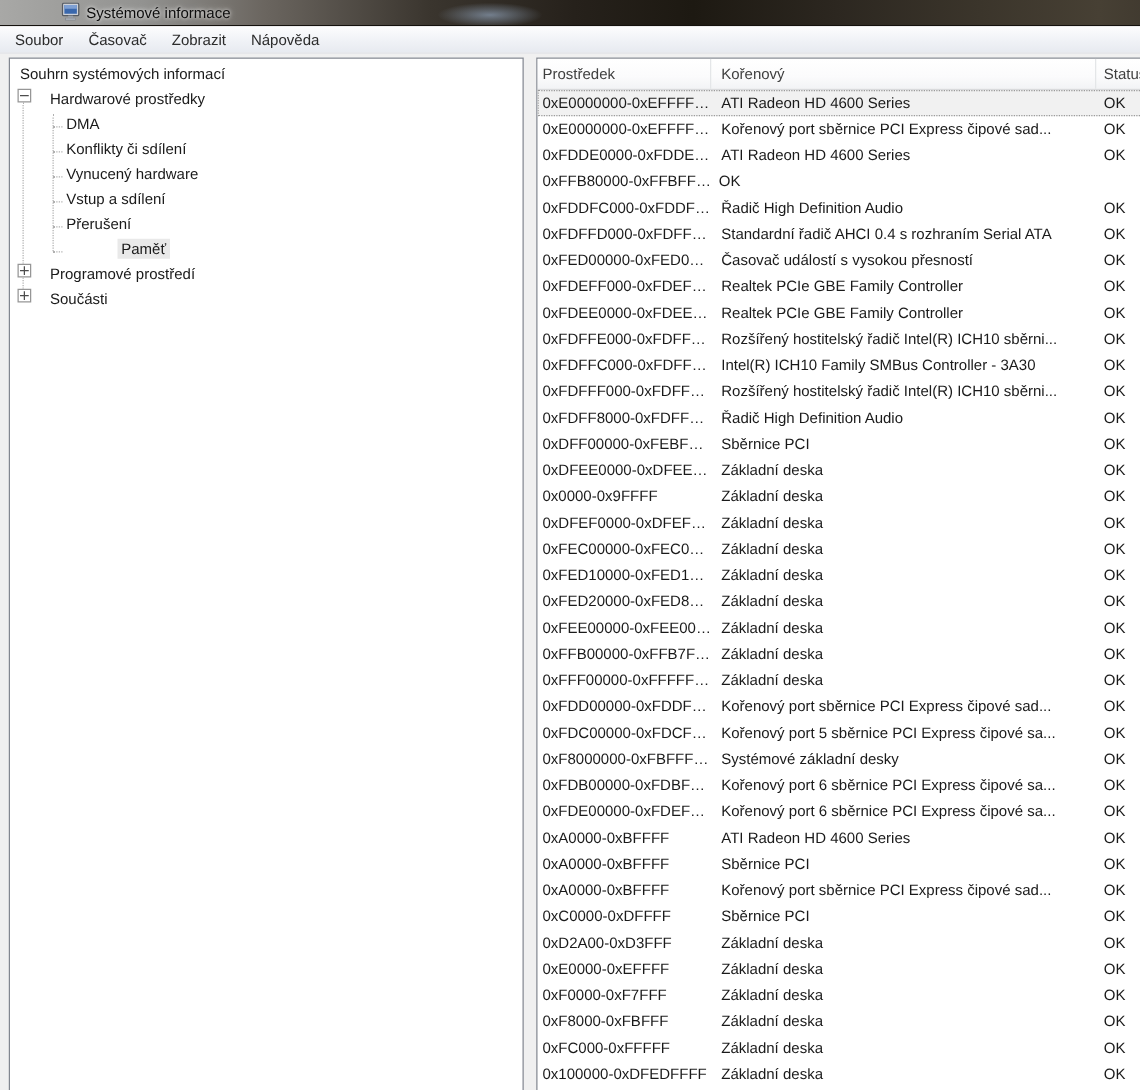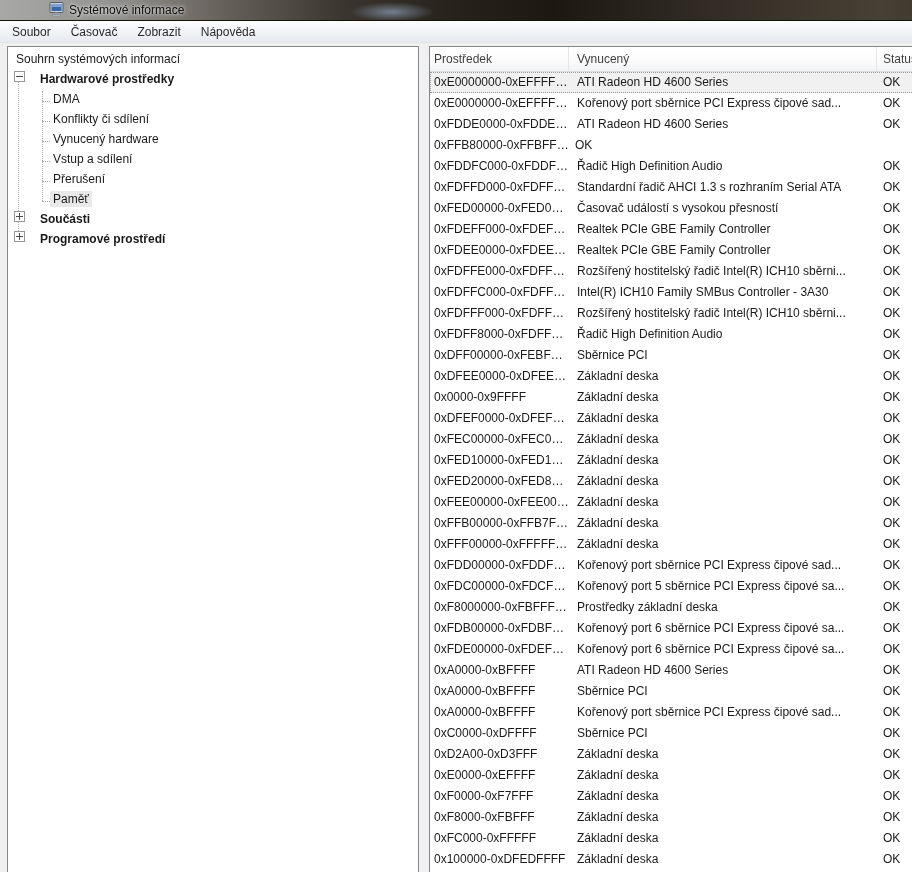--- a/index.html
+++ b/index.html
@@ -48,24 +48,24 @@
     background:#fff; border:1px solid #828790; box-sizing:border-box;
     overflow:hidden;
   }
 
   
   .tree-item {
     height:20px; display:flex; align-items:flex-start; position:relative;
     white-space:nowrap; cursor:default;
   }
   .tree-item.lvl0 { padding-left:5px; }
-  .tree-item.lvl1 { padding-left:6px;font-weight:bold; }
+  .tree-item.lvl1 { padding-left:6px; }
   .tree-item.lvl2 { padding-left:42px; }
   .tree-label { padding:1px 3px; }
-  .tree-item.selected .tree-label { background:#e9e9e9; }
+  .tree-item.selected .tree-label { background:#e9e9e9;margin-left:44px; }
   .expander {
     width:9px; height:9px; box-sizing:content-box; border:1px solid #969696;
     background:#fff; display:inline-block; position:relative; margin-right:12px; flex:none;
   }
   .expander::before {
     content:""; position:absolute; left:1px; right:1px; top:50%; margin-top:-0.5px;
     height:1px; background:#4d4d4d;
   }
   .expander.plus::after {
     content:""; position:absolute; top:1px; bottom:1px; left:50%; margin-left:-0.5px;
@@ -140,32 +140,32 @@
       <span class="tree-label">Vstup a sdílení</span>
     </div>
     <div class="tree-item lvl2">
       <span class="tree-label">Přerušení</span>
     </div>
     <div class="tree-item lvl2 selected">
       <span class="tree-label">Paměť</span>
     </div>
     <div class="tree-item lvl1">
       <span class="expander plus"></span>
-      <span class="tree-label">Součásti</span>
+      <span class="tree-label">Programové prostředí</span>
     </div>
     <div class="tree-item lvl1">
       <span class="expander plus"></span>
-      <span class="tree-label">Programové prostředí</span>
+      <span class="tree-label">Součásti</span>
     </div>
   </div>
 
 <div class="table-panel">
   <div class="tbl-header">
       <div class="hcell c1">Prostředek</div>
-      <div class="hcell c2">Vynucený</div>
+      <div class="hcell c2">Kořenový</div>
       <div class="hcell c3">Status</div>
     </div>
   <div class="tbl-body">
       <div class="tbl-row selected">
         <span class="cell c1">0xE0000000-0xEFFFFFFF</span>
         <span class="cell c2">ATI Radeon HD 4600 Series</span>
         <span class="cell c3">OK</span>
       </div>
       <div class="tbl-row">
         <span class="cell c1">0xE0000000-0xEFFFFFFF</span>
@@ -181,21 +181,21 @@
         <span class="cell c1">0xFFB80000-0xFFBFFFFF</span>
         <span class="cell c3">OK</span>
       </div>
       <div class="tbl-row">
         <span class="cell c1">0xFDDFC000-0xFDDFFF...</span>
         <span class="cell c2">Řadič High Definition Audio</span>
         <span class="cell c3">OK</span>
       </div>
       <div class="tbl-row">
         <span class="cell c1">0xFDFFD000-0xFDFFD7...</span>
-        <span class="cell c2">Standardní řadič AHCI 1.3 s rozhraním Serial ATA</span>
+        <span class="cell c2">Standardní řadič AHCI 0.4 s rozhraním Serial ATA</span>
         <span class="cell c3">OK</span>
       </div>
       <div class="tbl-row">
         <span class="cell c1">0xFED00000-0xFED003...</span>
         <span class="cell c2">Časovač událostí s vysokou přesností</span>
         <span class="cell c3">OK</span>
       </div>
       <div class="tbl-row">
         <span class="cell c1">0xFDEFF000-0xFDEFFFFF</span>
         <span class="cell c2">Realtek PCIe GBE Family Controller</span>
@@ -281,21 +281,21 @@
         <span class="cell c2">Kořenový port sběrnice PCI Express čipové sad...</span>
         <span class="cell c3">OK</span>
       </div>
       <div class="tbl-row">
         <span class="cell c1">0xFDC00000-0xFDCFFFFF</span>
         <span class="cell c2">Kořenový port 5 sběrnice PCI Express čipové sa...</span>
         <span class="cell c3">OK</span>
       </div>
       <div class="tbl-row">
         <span class="cell c1">0xF8000000-0xFBFFFFFF</span>
-        <span class="cell c2">Prostředky základní deska</span>
+        <span class="cell c2">Systémové základní desky</span>
         <span class="cell c3">OK</span>
       </div>
       <div class="tbl-row">
         <span class="cell c1">0xFDB00000-0xFDBFFFFF</span>
         <span class="cell c2">Kořenový port 6 sběrnice PCI Express čipové sa...</span>
         <span class="cell c3">OK</span>
       </div>
       <div class="tbl-row">
         <span class="cell c1">0xFDE00000-0xFDEFFFFF</span>
         <span class="cell c2">Kořenový port 6 sběrnice PCI Express čipové sa...</span>

